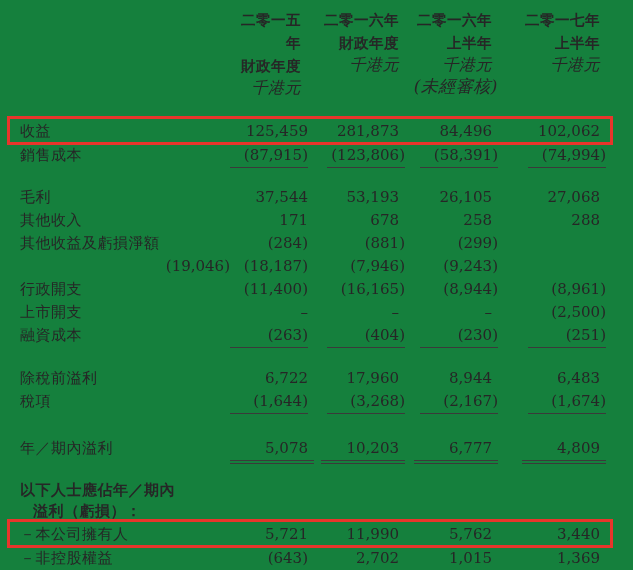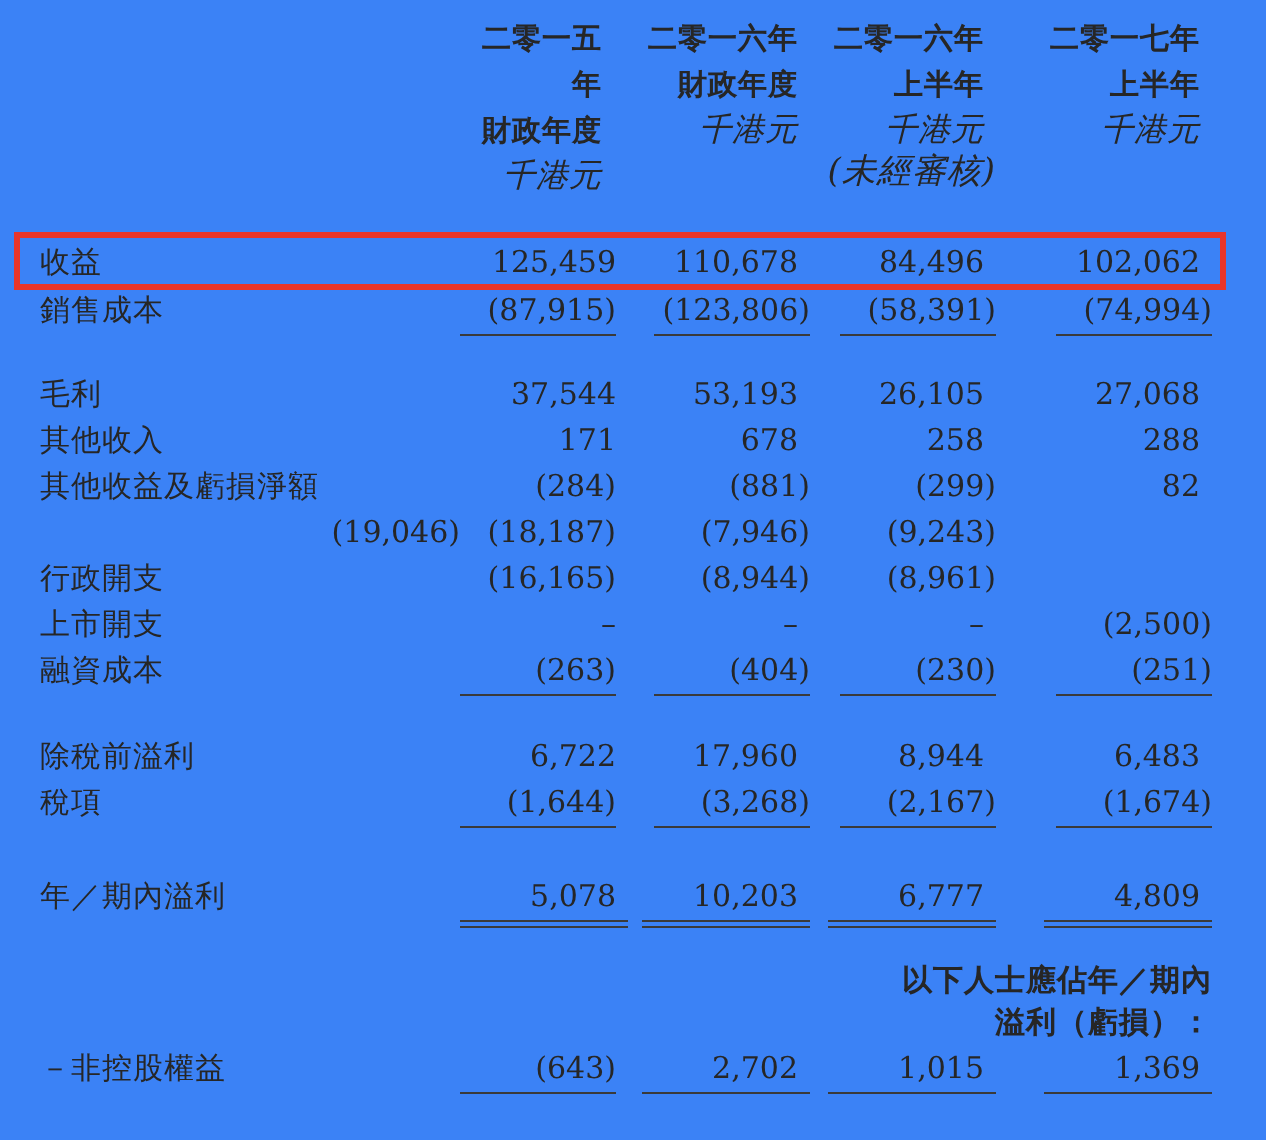--- a/index.html
+++ b/index.html
@@ -1,19 +1,19 @@
 <!DOCTYPE html>
 <html><head>
 <meta charset="utf-8">
 <style>
   html,body { margin:0; padding:0; background:#ffffff; }
   .page {
     position:relative;
     width:633px; height:570px;
-    background:#3b82f6;
+    background:#15803d;
     color:#262626;
     font-family:"DejaVu Serif","Liberation Serif",serif;
     overflow:hidden;
     box-sizing:border-box;
     padding:8px 27px 0 20px;
   }
   .grid {
     display:grid;
     grid-template-columns:1fr 77px 98px 93px 108px;
     align-items:start;
@@ -21,21 +21,21 @@
   
   .hcell { text-align:right; }
   .hl { line-height:23px; font-size:14.5px; font-weight:700; padding-right:6px; letter-spacing:0.5px; }
   .hl.unit { line-height:22px; font-weight:400; font-style:italic; font-size:16px; }
   .hl.note { line-height:20px; font-weight:400; font-style:italic; font-size:17px; padding-right:0; }
   
   .row { display:grid; grid-template-columns:1fr 77px 98px 93px 108px; height:23px; line-height:23px; position:relative; }
   .row.tall { height:24px; line-height:24px; }
   .row.short { height:21px; line-height:21px; }
   .lbl { font-size:15px; letter-spacing:0.5px; white-space:nowrap; }
-  .lbl.full { grid-column:1 / -1;text-align:right; }
+  .lbl.full { grid-column:1 / -1; }
   .b { font-weight:700; }
   .ind { padding-left:13px; }
   .num { text-align:right; font-size:15px; }
   .num span { display:inline-block; min-width:78px; text-align:right; }
   .num span.pad { padding-right:6px; }
   .u1 .num span { border-bottom:1.5px solid #3a3a3a; }
   .u2 .num span { border-bottom:4px double #3a3a3a; }
   
   .redbox {
     position:absolute; left:-13px; right:-7px; top:-3px; bottom:-2px;
@@ -74,21 +74,21 @@
       <div class="hl unit">千港元</div>
       <div class="hl note"></div>
     </div>
   </div>
 
   <div class="sp20"></div>
 
   <div class="row tall">
     <div class="lbl">收益</div>
     <div class="num"><span class="pad">125,459</span></div>
-    <div class="num"><span class="pad">110,678</span></div>
+    <div class="num"><span class="pad">281,873</span></div>
     <div class="num"><span class="pad">84,496</span></div>
     <div class="num"><span class="pad">102,062</span></div>
     <div class="redbox"></div>
   </div>
 
   <div class="row tall u1">
     <div class="lbl">銷售成本</div>
     <div class="num"><span>(87,915)</span></div>
     <div class="num"><span>(123,806)</span></div>
     <div class="num"><span>(58,391)</span></div>
@@ -111,32 +111,32 @@
     <div class="num"><span class="pad">678</span></div>
     <div class="num"><span class="pad">258</span></div>
     <div class="num"><span class="pad">288</span></div>
   </div>
 
   <div class="row">
     <div class="lbl">其他收益及虧損淨額</div>
     <div class="num"><span>(284)</span></div>
     <div class="num"><span>(881)</span></div>
     <div class="num"><span>(299)</span></div>
-    <div class="num"><span class="pad">82</span></div>
   </div>
 
   <div class="row">
     <div class="num"><span>(19,046)</span></div>
     <div class="num"><span>(18,187)</span></div>
     <div class="num"><span>(7,946)</span></div>
     <div class="num"><span>(9,243)</span></div>
   </div>
 
   <div class="row">
     <div class="lbl">行政開支</div>
+    <div class="num"><span>(11,400)</span></div>
     <div class="num"><span>(16,165)</span></div>
     <div class="num"><span>(8,944)</span></div>
     <div class="num"><span>(8,961)</span></div>
   </div>
 
   <div class="row">
     <div class="lbl">上市開支</div>
     <div class="num"><span class="pad">–</span></div>
     <div class="num"><span class="pad">–</span></div>
     <div class="num"><span class="pad">–</span></div>
@@ -182,20 +182,28 @@
   <div class="sp20"></div>
 
   <div class="row short">
     <div class="lbl full b">以下人士應佔年／期內</div>
   </div>
 
   <div class="row short">
     <div class="lbl full b ind">溢利（虧損）：</div>
   </div>
 
+  <div class="row tall">
+    <div class="lbl">－本公司擁有人</div>
+    <div class="num"><span class="pad">5,721</span></div>
+    <div class="num"><span class="pad">11,990</span></div>
+    <div class="num"><span class="pad">5,762</span></div>
+    <div class="num"><span class="pad">3,440</span></div>
+    <div class="redbox"></div>
+  </div>
 
   <div class="row tall u1">
     <div class="lbl">－非控股權益</div>
     <div class="num"><span>(643)</span></div>
     <div class="num"><span class="pad">2,702</span></div>
     <div class="num"><span class="pad">1,015</span></div>
     <div class="num"><span class="pad">1,369</span></div>
   </div>
 
 </div>

